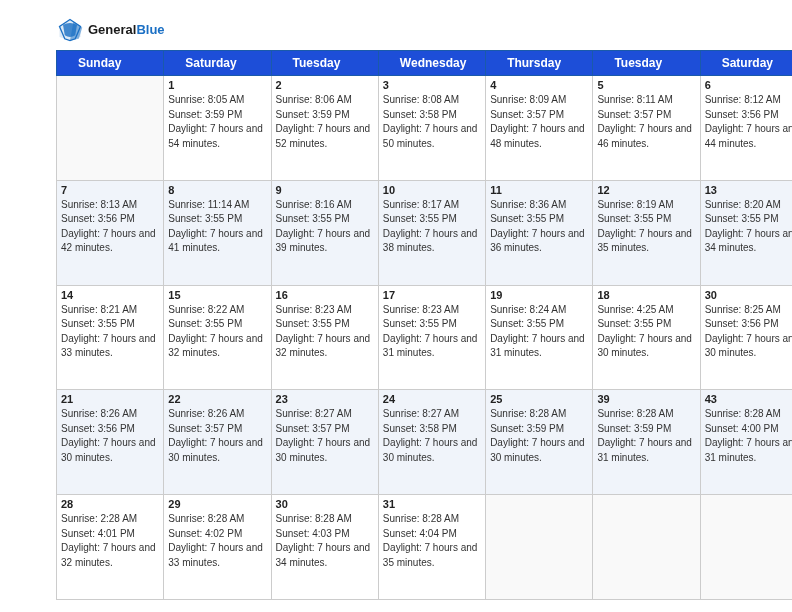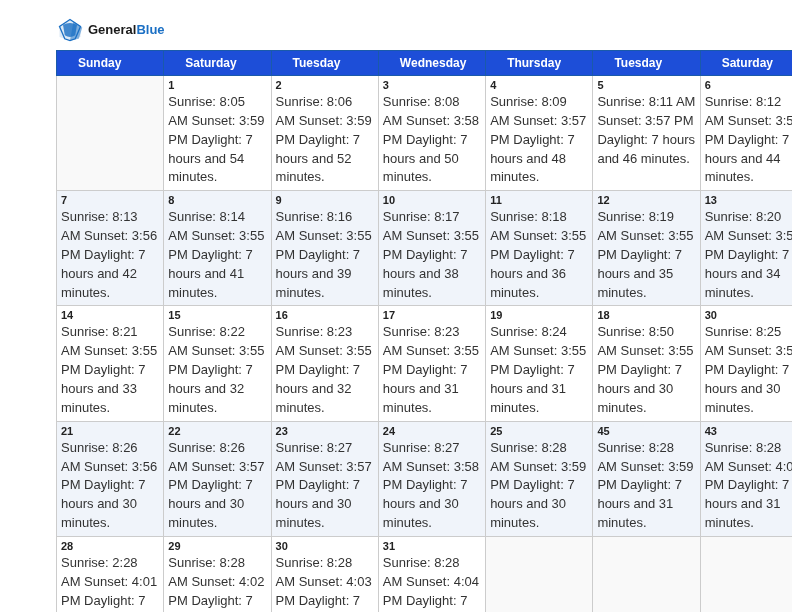--- a/index.html
+++ b/index.html
@@ -79,21 +79,21 @@
       height: 82px;
     }
     .day-num {
       font-weight: bold;
       font-size: 11px;
       display: block;
       margin-bottom: 2px;
     }
     .day-info {
       line-height: 1.45;
-      font-size: 13px;
+      font-size: 10px;
       color: #333;
     }
     .empty-cell {
       background: #f9f9f9;
     }
     .alt-row td {
       background: #f0f4fa;
     }
   </style>
 </head>
@@ -179,42 +179,42 @@
         <tr class="alt-row">
           <td>
             <span class="day-num">7</span>
             <div class="day-info">Sunrise: 8:13 AM
 Sunset: 3:56 PM
 Daylight: 7 hours
 and 42 minutes.</div>
           </td>
           <td>
             <span class="day-num">8</span>
-            <div class="day-info">Sunrise: 8:14 AM
+            <div class="day-info">Sunrise: 11:14 AM
 Sunset: 3:55 PM
 Daylight: 7 hours
 and 41 minutes.</div>
           </td>
           <td>
             <span class="day-num">9</span>
             <div class="day-info">Sunrise: 8:16 AM
 Sunset: 3:55 PM
 Daylight: 7 hours
 and 39 minutes.</div>
           </td>
           <td>
             <span class="day-num">10</span>
             <div class="day-info">Sunrise: 8:17 AM
 Sunset: 3:55 PM
 Daylight: 7 hours
 and 38 minutes.</div>
           </td>
           <td>
             <span class="day-num">11</span>
-            <div class="day-info">Sunrise: 8:18 AM
+            <div class="day-info">Sunrise: 8:36 AM
 Sunset: 3:55 PM
 Daylight: 7 hours
 and 36 minutes.</div>
           </td>
           <td>
             <span class="day-num">12</span>
             <div class="day-info">Sunrise: 8:19 AM
 Sunset: 3:55 PM
 Daylight: 7 hours
 and 35 minutes.</div>
@@ -258,21 +258,21 @@
           </td>
           <td>
             <span class="day-num">19</span>
             <div class="day-info">Sunrise: 8:24 AM
 Sunset: 3:55 PM
 Daylight: 7 hours
 and 31 minutes.</div>
           </td>
           <td>
             <span class="day-num">18</span>
-            <div class="day-info">Sunrise: 8:50 AM
+            <div class="day-info">Sunrise: 4:25 AM
 Sunset: 3:55 PM
 Daylight: 7 hours
 and 30 minutes.</div>
           </td>
           <td>
             <span class="day-num">30</span>
             <div class="day-info">Sunrise: 8:25 AM
 Sunset: 3:56 PM
 Daylight: 7 hours
 and 30 minutes.</div>
@@ -308,21 +308,21 @@
 and 30 minutes.</div>
           </td>
           <td>
             <span class="day-num">25</span>
             <div class="day-info">Sunrise: 8:28 AM
 Sunset: 3:59 PM
 Daylight: 7 hours
 and 30 minutes.</div>
           </td>
           <td>
-            <span class="day-num">45</span>
+            <span class="day-num">39</span>
             <div class="day-info">Sunrise: 8:28 AM
 Sunset: 3:59 PM
 Daylight: 7 hours
 and 31 minutes.</div>
           </td>
           <td>
             <span class="day-num">43</span>
             <div class="day-info">Sunrise: 8:28 AM
 Sunset: 4:00 PM
 Daylight: 7 hours

